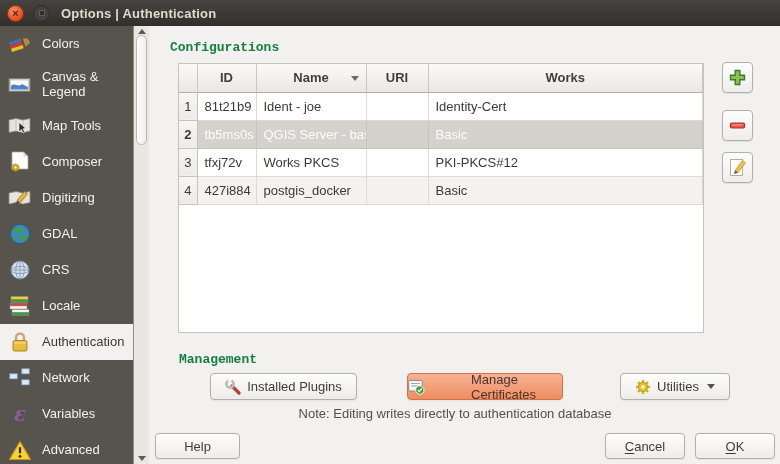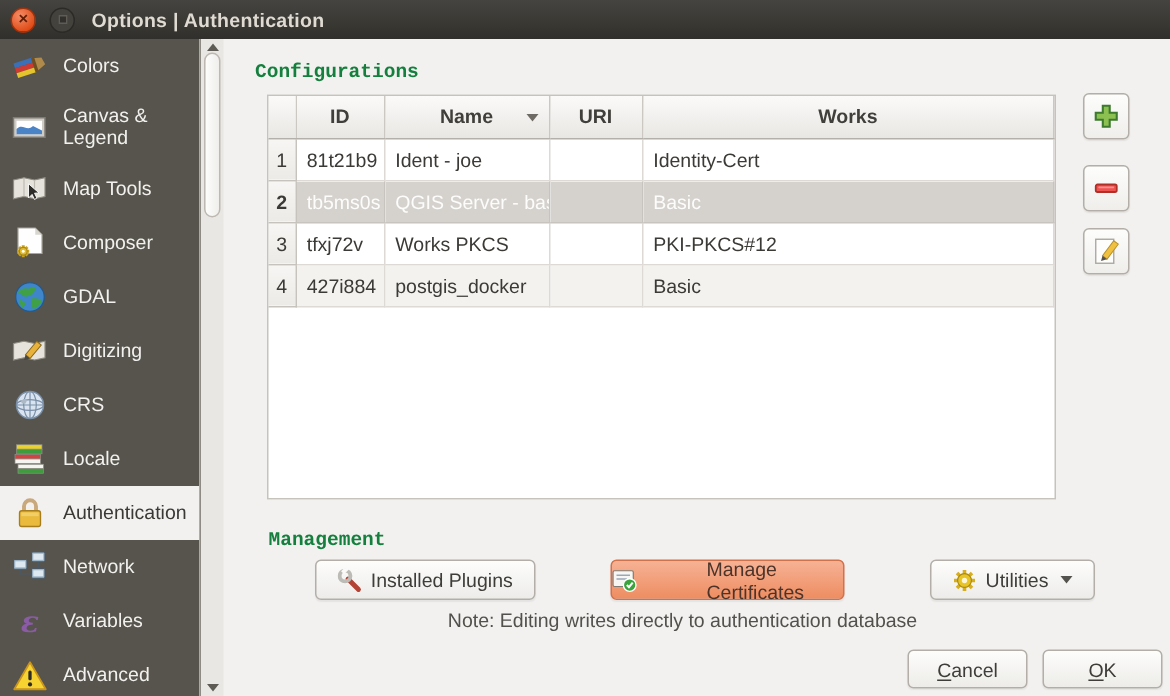--- a/index.html
+++ b/index.html
@@ -148,39 +148,39 @@
             <circle r="2.6" fill="#E3BC28" stroke="#A8891B" stroke-width="0.8"></circle>
             <circle r="1" fill="#FFFFFF"></circle>
           </g>
         </svg>
       </span>
       <span class="si-label">Composer</span>
     </div>
 
     <div class="side-item">
       <span class="si-icon">
+        <svg width="24" height="20" viewBox="0 0 24 20">
+          <path d="M1 5 L8 3.5 L15 5 L22 3.5 L22 14.5 L15 16 L8 14.5 L1 16 Z" fill="#E6E3DC" stroke="#8F8C84" stroke-width="0.8"></path>
+          <path d="M9 12.5 L16.5 3.5 L19.5 6 L12 15 Z" fill="#E8B23A" stroke="#8A6A1E" stroke-width="0.7"></path>
+          <path d="M9 12.5 L8 16.2 L12 15 Z" fill="#4A4843"></path>
+        </svg>
+      </span>
+      <span class="si-label">Digitizing</span>
+    </div>
+
+    <div class="side-item">
+      <span class="si-icon">
         <svg width="22" height="22" viewBox="0 0 22 22">
           <circle cx="11" cy="11" r="9.5" fill="#3E86C9" stroke="#1F5A92" stroke-width="0.8"></circle>
           <path d="M3 8 Q6 4 10 5.5 Q13 3 15 5 L13 9 L8 11 Z" fill="#3FA047"></path>
           <path d="M12 12 Q17 11 19 14 Q17 18 13 19 Q11 16 12 12 Z" fill="#3FA047"></path>
           <path d="M4 13 Q7 13 8 16 L6 18 Q4 16 4 13 Z" fill="#3FA047"></path>
         </svg>
       </span>
       <span class="si-label">GDAL</span>
-    </div>
-
-    <div class="side-item">
-      <span class="si-icon">
-        <svg width="24" height="20" viewBox="0 0 24 20">
-          <path d="M1 5 L8 3.5 L15 5 L22 3.5 L22 14.5 L15 16 L8 14.5 L1 16 Z" fill="#E6E3DC" stroke="#8F8C84" stroke-width="0.8"></path>
-          <path d="M9 12.5 L16.5 3.5 L19.5 6 L12 15 Z" fill="#E8B23A" stroke="#8A6A1E" stroke-width="0.7"></path>
-          <path d="M9 12.5 L8 16.2 L12 15 Z" fill="#4A4843"></path>
-        </svg>
-      </span>
-      <span class="si-label">Digitizing</span>
     </div>
 
     <div class="side-item">
       <span class="si-icon">
         <svg width="22" height="22" viewBox="0 0 22 22">
           <circle cx="11" cy="11" r="9" fill="#D9E4F0" stroke="#7A8FA8" stroke-width="1"></circle>
           <ellipse cx="11" cy="11" rx="4.2" ry="9" fill="none" stroke="#7A8FA8" stroke-width="0.8"></ellipse>
           <ellipse cx="11" cy="11" rx="9" ry="3.6" fill="none" stroke="#7A8FA8" stroke-width="0.8"></ellipse>
           <line x1="2" y1="11" x2="20" y2="11" stroke="#7A8FA8" stroke-width="0.8"></line>
           <line x1="11" y1="2" x2="11" y2="20" stroke="#7A8FA8" stroke-width="0.8"></line>
@@ -371,20 +371,23 @@
         <circle cx="8" cy="8" r="4.6" fill="#E8C426" stroke="#A8891B" stroke-width="0.8"></circle>
         <circle cx="8" cy="8" r="1.8" fill="#FDF6DC"></circle>
       </svg>
     </span>
     <span>Utilities</span>
     <span class="caret-down"></span>
   </div>
 
   <div class="note">Note: Editing writes directly to authentication database</div>
 
+  <div class="btn btn-help">
+    <span>Help</span>
+  </div>
   <div class="btn btn-cancel">
     <span class="u">C</span>
       <span>ancel</span>
   </div>
   <div class="btn btn-ok">
     <span class="u">O</span>
       <span>K</span>
   </div>
 
 </div>

